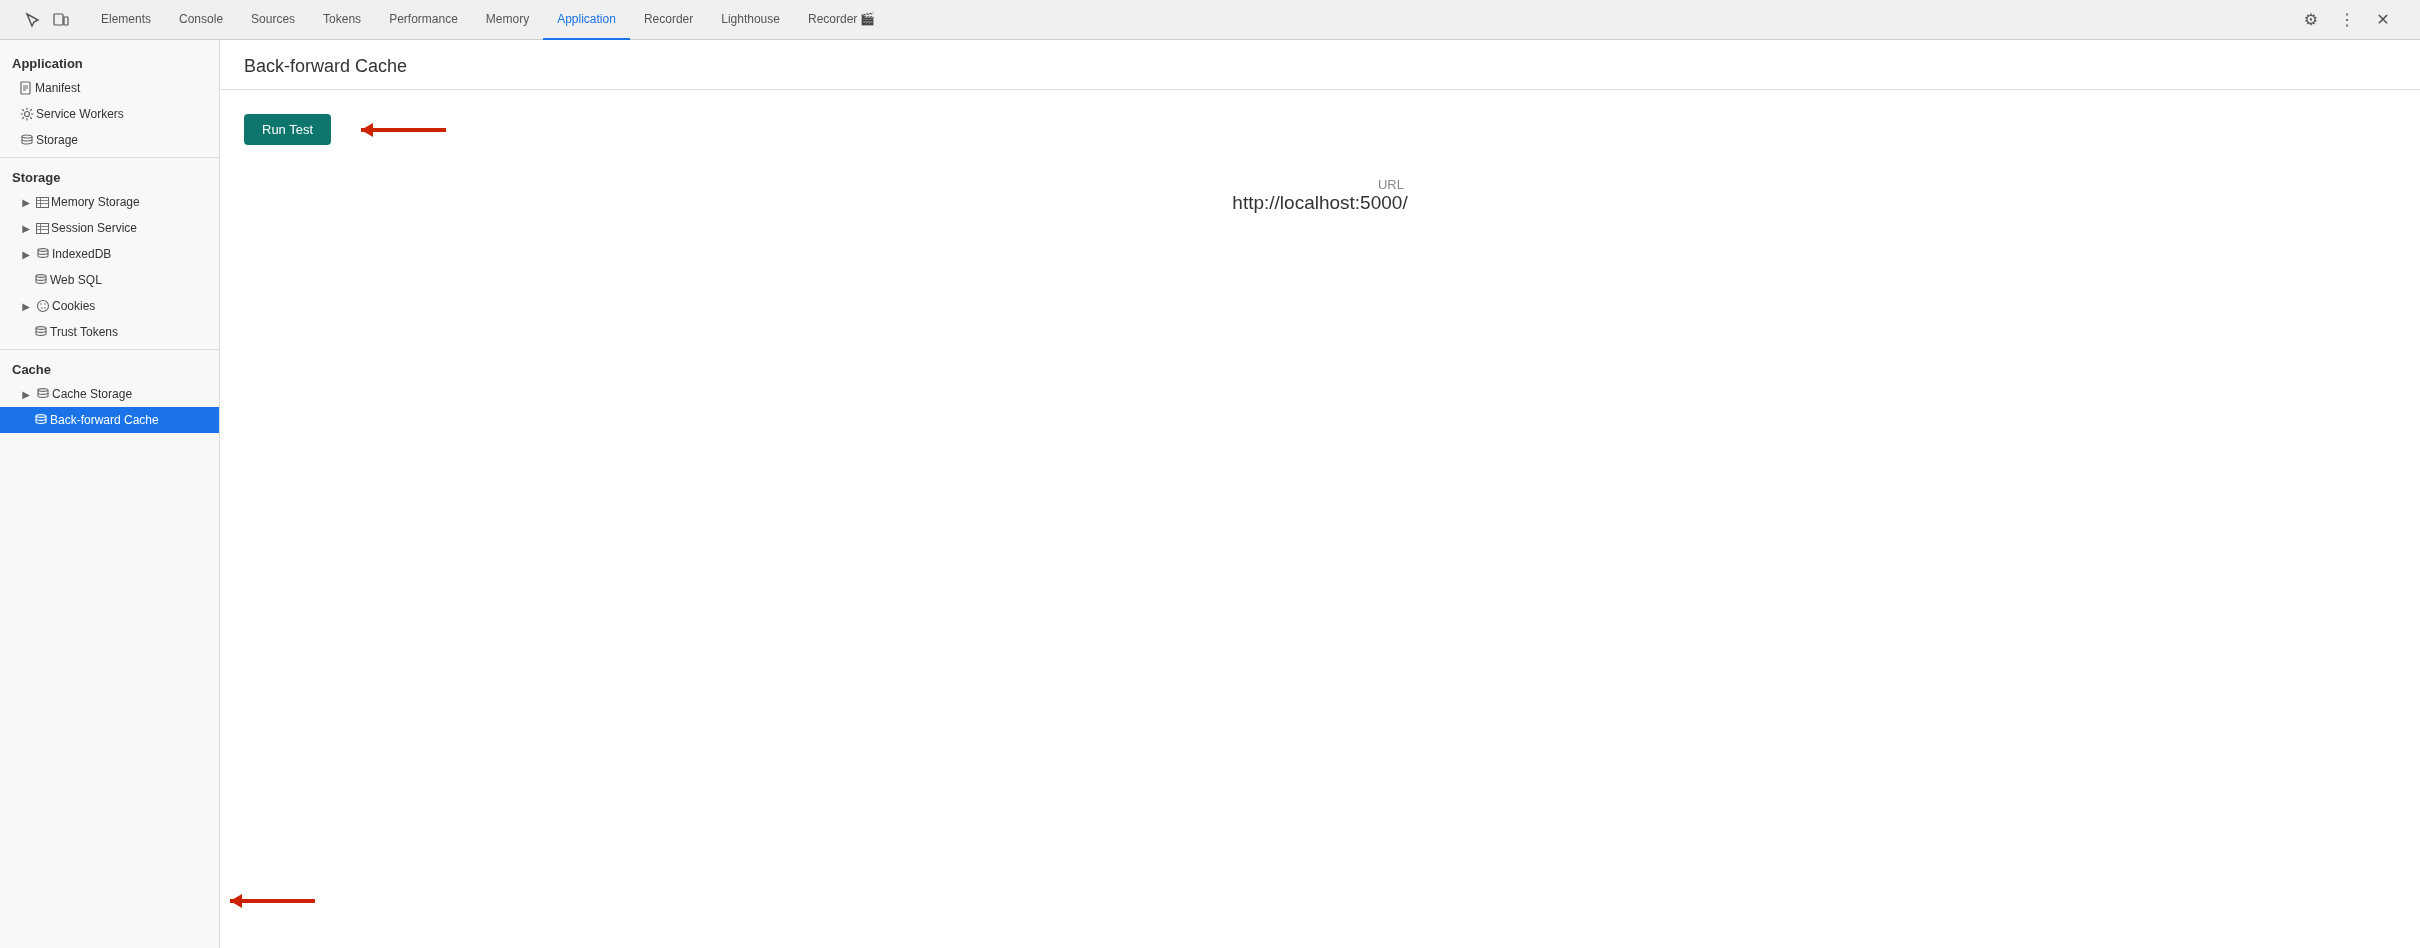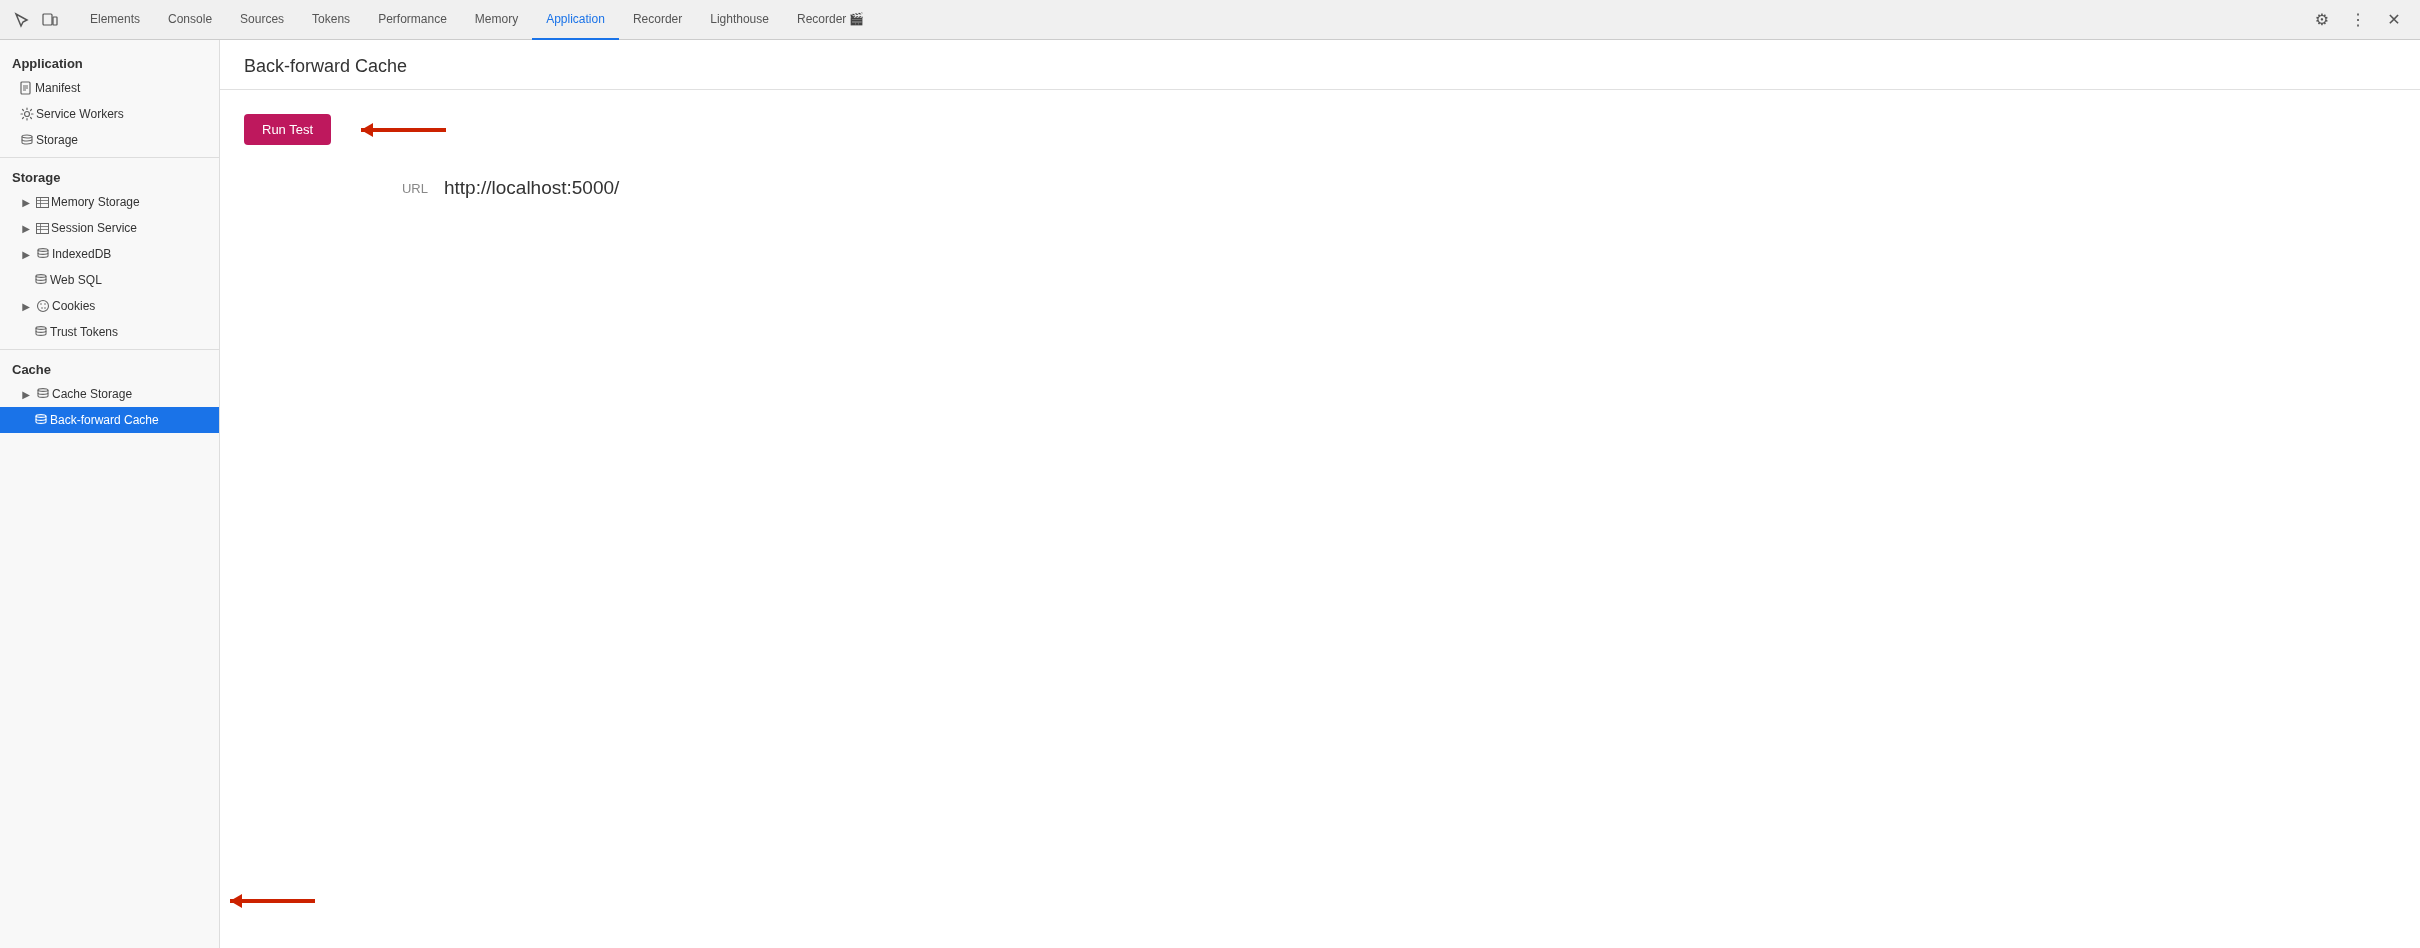--- a/index.html
+++ b/index.html
@@ -6,21 +6,21 @@
     body { font-family: -apple-system, BlinkMacSystemFont, 'Segoe UI', sans-serif; font-size: 13px; background: #f0f0f0; color: #333; height: 948px; overflow: hidden; }
 
     .devtools-container { display: flex; flex-direction: column; height: 948px; background: #fff; }
 
     
     .tab-bar {
       display: flex; align-items: center;
       background: #f0f0f0;
       border-bottom: 1px solid #ccc;
       height: 40px;
-      padding: 0 12px;
+      padding: 0 23px;
       flex-shrink: 0;
     }
     .tab-bar-icons { display: flex; gap: 8px; margin-right: 16px; }
     .tab-bar-icon { width: 20px; height: 20px; display: flex; align-items: center; justify-content: center; cursor: pointer; color: #555; font-size: 14px; }
     .tab-list { display: flex; flex: 1; gap: 0; }
     .tab-item {
       padding: 0 14px;
       height: 40px;
       display: flex; align-items: center;
       cursor: pointer;
@@ -83,31 +83,31 @@
     }
     .content-header {
       padding: 16px 24px 12px 24px;
       border-bottom: 1px solid #e0e0e0;
     }
     .content-title { font-size: 18px; font-weight: 400; color: #333; }
     .content-body { padding: 24px; }
 
     .run-test-row { display: flex; align-items: center; gap: 20px; margin-bottom: 32px; }
     .run-test-btn {
-      background: #be185d;
+      background: #0f766e;
       color: #fff;
       border: none;
       padding: 8px 18px;
       border-radius: 4px;
       font-size: 13px;
       cursor: pointer;
       font-weight: 500;
     }
 
-    .info-row { display: flex; align-items: center; margin-bottom: 16px; gap: 0; }
+    .info-row { display: flex; align-items: center; margin-bottom: 16px; gap: 0; flex-direction: column; }
     .info-label { color: #888; font-size: 13px; min-width: 200px; text-align: right; padding-right: 16px; }
     .info-value { color: #333; font-size: 19px; }
   </style>
 </head>
 <body>
 
 <div class="devtools-container">
 
   <div class="tab-bar">
     <div class="tab-bar-icons">

